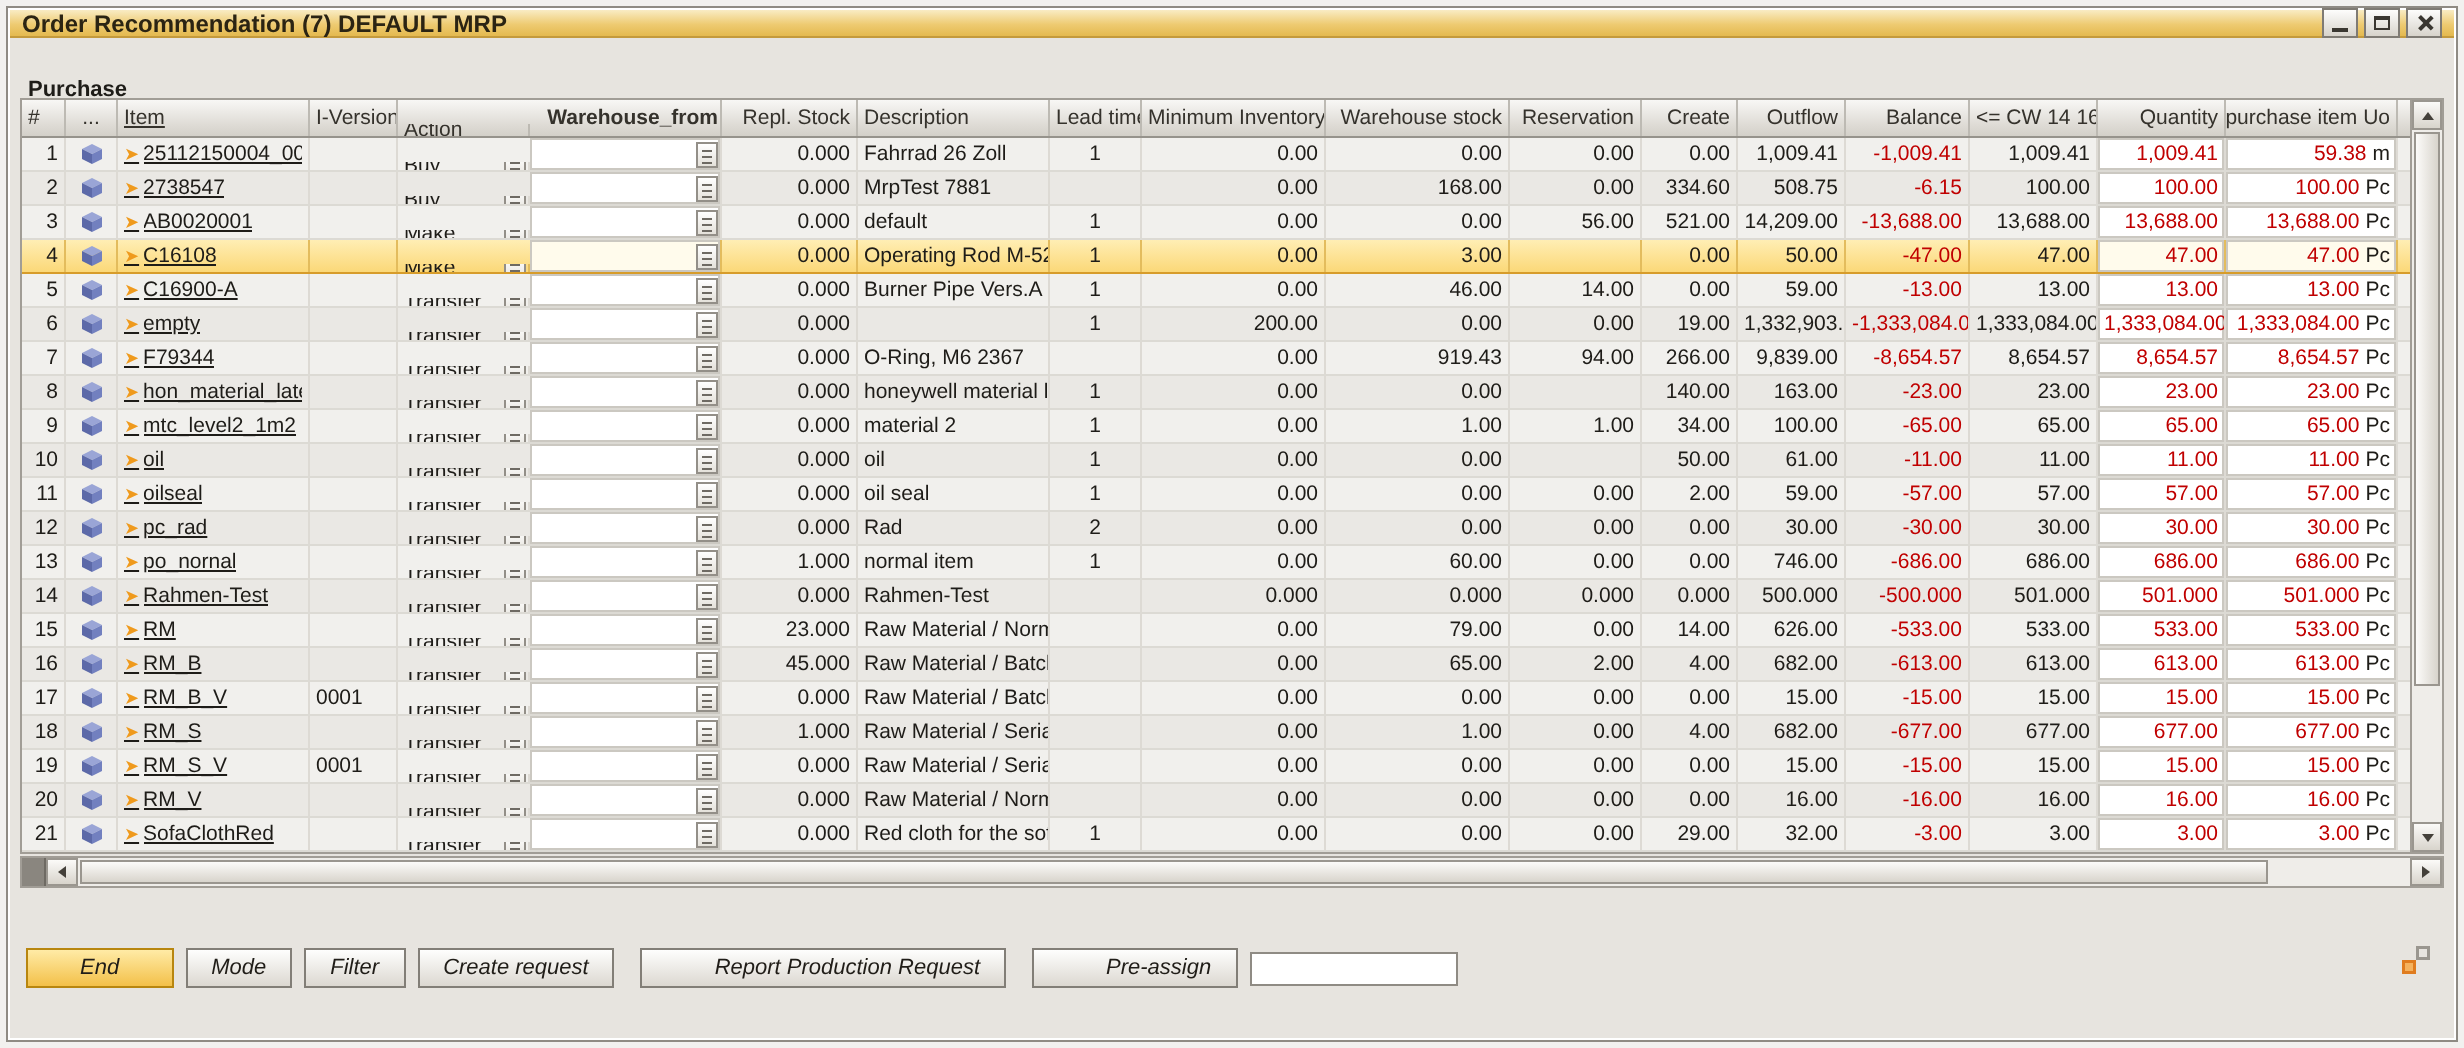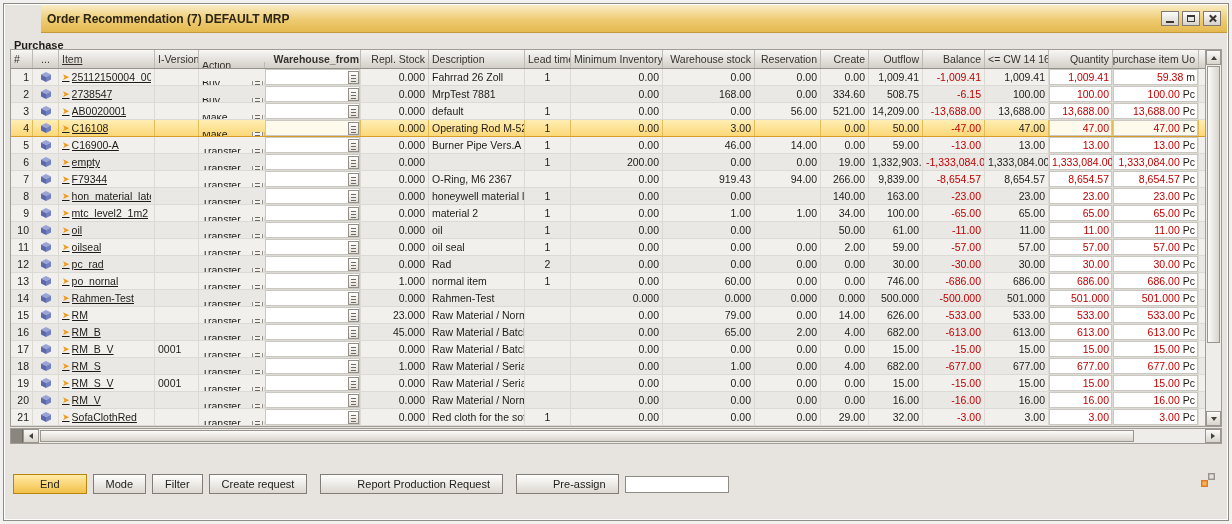--- a/index.html
+++ b/index.html
@@ -11,25 +11,25 @@
     font-size:11px; color:#1e1c18;
     overflow:hidden;
   }
   .window {
     position:absolute; left:3px; top:3px; width:1226px; height:518px;
     background:#e7e4df; border:1px solid #8f8b84;
     box-shadow: inset 0 0 0 1px #ffffff;
   }
   
   .titlebar {
-    position:absolute; left:1px; right:1px; top:1px; height:28px;
+    position:absolute; left:1px; right:1px; top:1px; height:14px;
     background:linear-gradient(180deg,#f9ecc4 0%,#f0d astronomical 0%,#eecb72 55%,#e4b94f 100%);
     background:linear-gradient(180deg,#f9ecc4 0%,#eecb72 55%,#e4b94f 100%);
     border-bottom:1px solid #c49a3c;
-    display:flex; align-items:center; padding:0 6px;margin-left:36px;
+    display:flex; align-items:center; padding:0 6px;
   }
   .title-text { font-weight:bold; font-size:12px; color:#2b2413; flex:1; white-space:nowrap; overflow:hidden; }
   .winbtn {
     width:18px; height:15px; margin-left:3px; flex:none;
     background:linear-gradient(180deg,#fdfdfc,#d7d3cb);
     border:1px solid #7f7b74; display:flex; align-items:center; justify-content:center;
     cursor:default;
   }
   .glyph-min { width:8px; height:2px; background:#3a3731; margin-top:7px; }
   .glyph-max { width:8px; height:7px; border:1px solid #3a3731; border-top-width:2px; }
@@ -112,21 +112,21 @@
   .hthumb { position:absolute; top:0; bottom:0; left:0; width:94%; background:linear-gradient(180deg,#fcfbf9,#d8d4cc); border:1px solid #9a968f; }
   .tri-up { width:0;height:0;border-left:3px solid transparent;border-right:3px solid transparent;border-bottom:4px solid #44403a; }
   .tri-down { width:0;height:0;border-left:3px solid transparent;border-right:3px solid transparent;border-top:4px solid #44403a; }
   .tri-left { width:0;height:0;border-top:3px solid transparent;border-bottom:3px solid transparent;border-right:4px solid #44403a; }
   .tri-right { width:0;height:0;border-top:3px solid transparent;border-bottom:3px solid transparent;border-left:4px solid #44403a; }
   
   .toolbar { position:absolute; left:9px; top:470px; display:flex; align-items:center; gap:6px; }
   .btn {
     height:20px; padding:0 12px; font-size:11px; line-height:18px; color:#201d18;
     background:linear-gradient(180deg,#fefefd,#dcd8d1); border:1px solid #827e77;
-    white-space:nowrap; cursor:default;
+    white-space:nowrap; cursor:default;font-style:italic;
   }
   .btn-primary {
     background:linear-gradient(180deg,#ffeb a6,#f3c049);
     background:linear-gradient(180deg,#ffeba6,#f3c049);
     border:1px solid #b8860f; padding:0 26px;
   }
   .gap { margin-left:7px;padding-left:36px; }
   .preassign-input { width:104px; height:17px; border:1px solid #8f8b84; background:#fff; font-size:11px; padding:0 3px; font-family:inherit; }
   .corner-icon { position:absolute; right:12px; top:468px; width:16px; height:16px; }
 </style>

